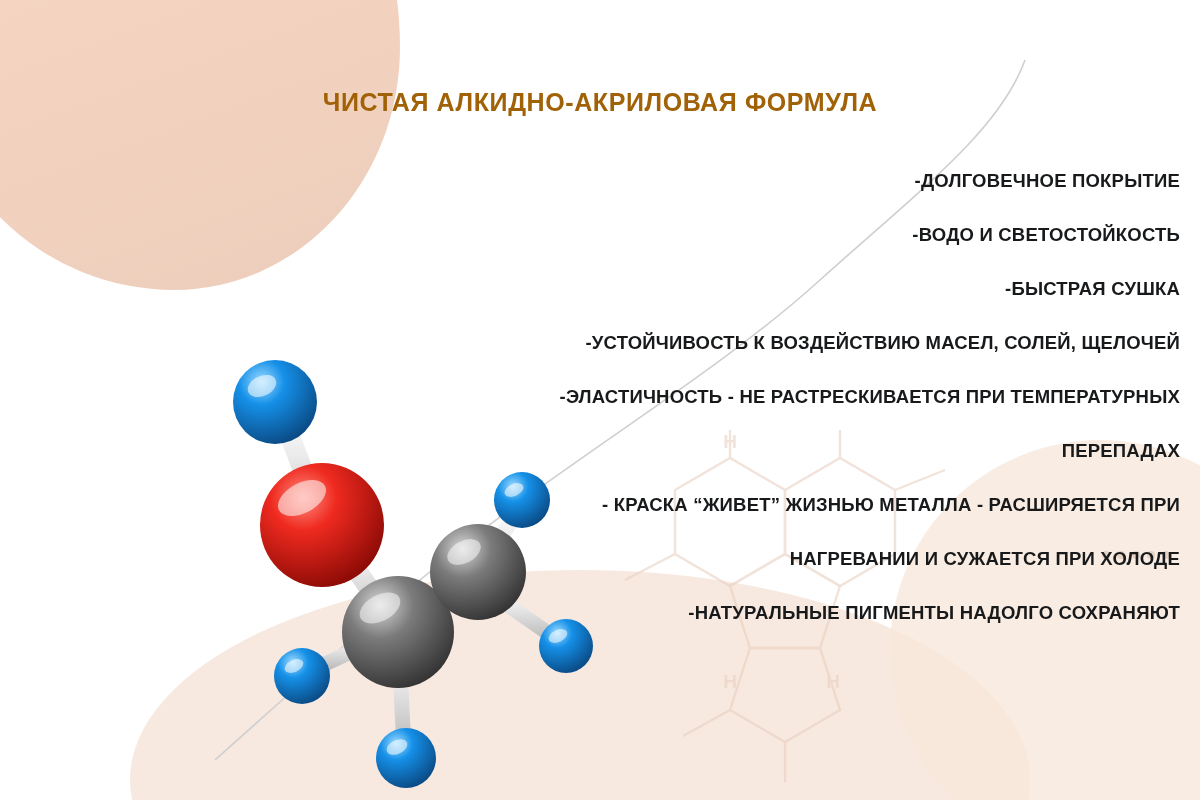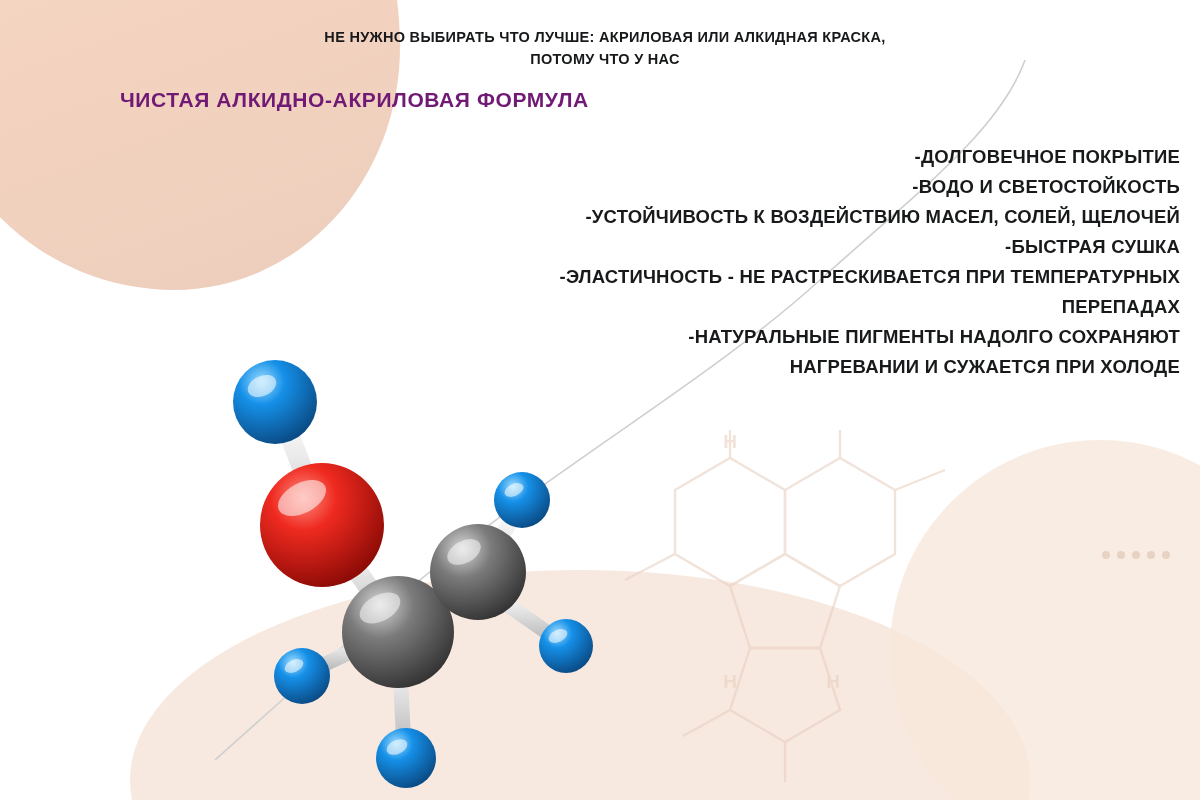--- a/index.html
+++ b/index.html
@@ -98,42 +98,42 @@
     letter-spacing: .3px;
     line-height: 1.55;
     color: #16181a;
     text-transform: uppercase;
   }
   .headline {
     position: absolute;
     left: 120px;
     top: 88px;
     width: 960px;
-    text-align: left;
-    font-size: 21px;
+    text-align: center;
+    font-size: 25px;
     font-weight: bold;
     letter-spacing: .6px;
-    color: #701a75;
+    color: #a16207;
     text-transform: uppercase;
     white-space: nowrap;
   }
   .bullets {
     position: absolute;
     right: 20px;
     top: 142px;
     width: 760px;
     text-align: right;
     color: #17191b;
     font-size: 18.5px;
     font-weight: bold;
     letter-spacing: .2px;
     line-height: 1.62;
     text-transform: uppercase;
   }
-  .bullets div { white-space: nowrap; }
+  .bullets div { white-space: nowrap; margin-top: 24px; }
 
   
   .molecule {
     position: absolute;
     left: 190px;
     top: 340px;
     width: 460px;
     height: 460px;
   }
 </style>
@@ -232,31 +232,28 @@
       <ellipse cx="368" cy="296" rx="10" ry="6" fill="#ffffff" opacity=".55" transform="rotate(-25 368 296)"></ellipse>
 
       <circle cx="112" cy="336" r="28" fill="url(#gBlue)"></circle>
       <ellipse cx="104" cy="326" rx="10" ry="6" fill="#ffffff" opacity=".55" transform="rotate(-25 104 326)"></ellipse>
 
       <circle cx="216" cy="418" r="30" fill="url(#gBlue)"></circle>
       <ellipse cx="207" cy="407" rx="11" ry="7" fill="#ffffff" opacity=".55" transform="rotate(-25 207 407)"></ellipse>
     </g>
   </svg>
 
-  <div class="kicker">
-    <div>НЕ НУЖНО ВЫБИРАТЬ ЧТО ЛУЧШЕ: АКРИЛОВАЯ ИЛИ АЛКИДНАЯ КРАСКА,</div>
-    <div>ПОТОМУ ЧТО У НАС</div>
-  </div>
 
   <div class="headline">ЧИСТАЯ АЛКИДНО-АКРИЛОВАЯ ФОРМУЛА</div>
 
   <div class="bullets">
     <div>-ДОЛГОВЕЧНОЕ ПОКРЫТИЕ</div>
     <div>-ВОДО И СВЕТОСТОЙКОСТЬ</div>
+    <div>-БЫСТРАЯ СУШКА</div>
     <div>-УСТОЙЧИВОСТЬ К ВОЗДЕЙСТВИЮ МАСЕЛ, СОЛЕЙ,  ЩЕЛОЧЕЙ</div>
-    <div>-БЫСТРАЯ СУШКА</div>
     <div>-ЭЛАСТИЧНОСТЬ - НЕ РАСТРЕСКИВАЕТСЯ ПРИ ТЕМПЕРАТУРНЫХ</div>
     <div>ПЕРЕПАДАХ</div>
+    <div>- КРАСКА “ЖИВЕТ” ЖИЗНЬЮ МЕТАЛЛА - РАСШИРЯЕТСЯ ПРИ</div>
+    <div>НАГРЕВАНИИ И СУЖАЕТСЯ ПРИ ХОЛОДЕ</div>
     <div>-НАТУРАЛЬНЫЕ ПИГМЕНТЫ НАДОЛГО СОХРАНЯЮТ</div>
-    <div>НАГРЕВАНИИ И СУЖАЕТСЯ ПРИ ХОЛОДЕ</div>
   </div>
 
 </div>
 
 </body></html>

